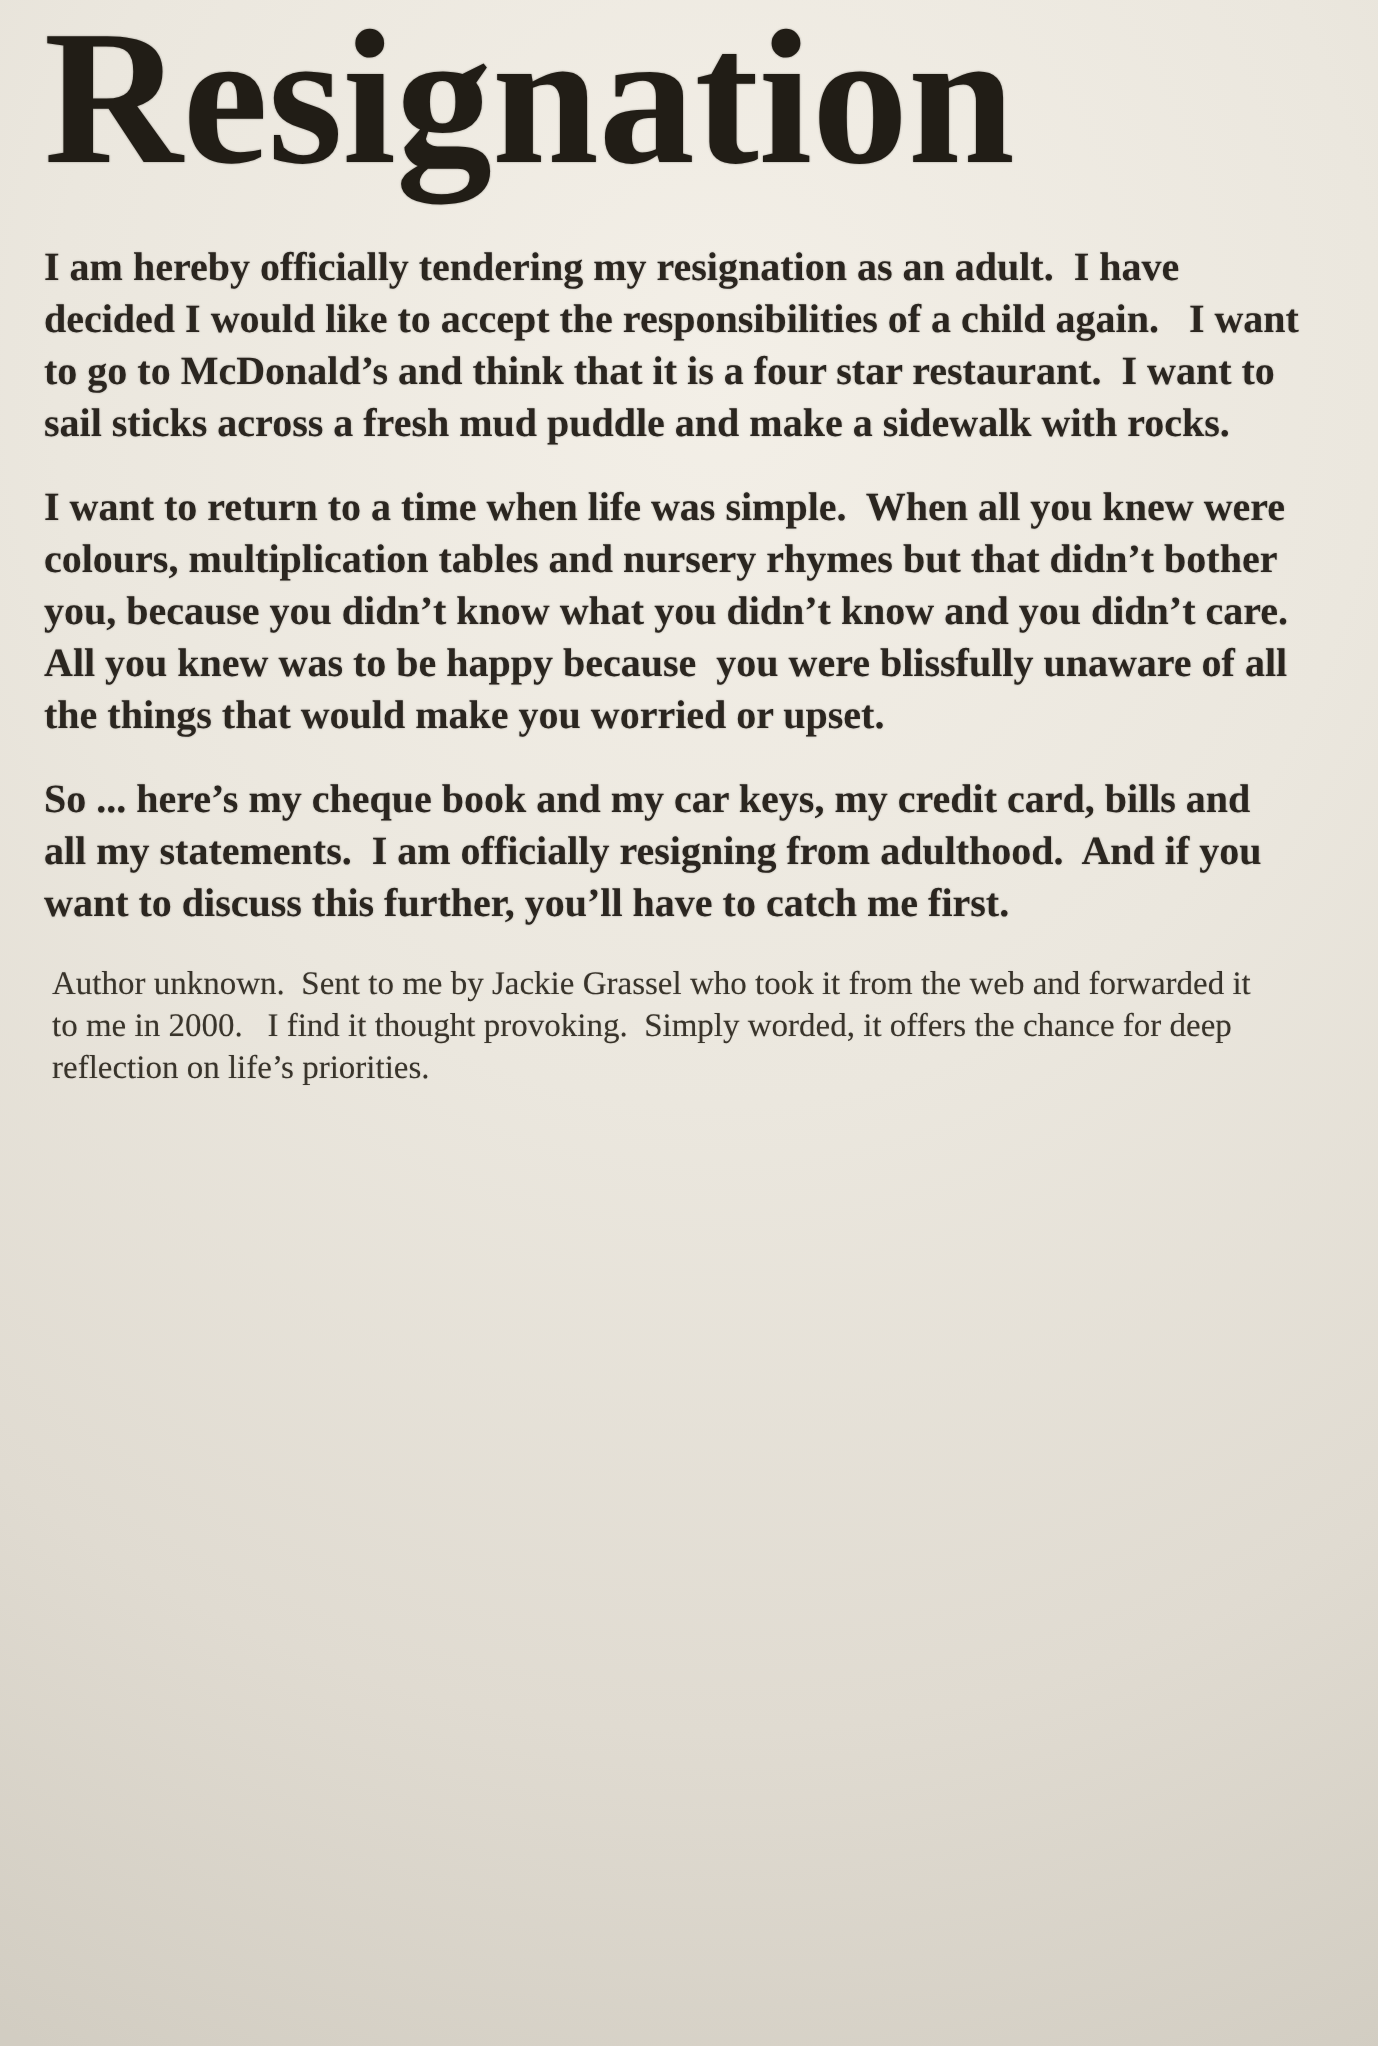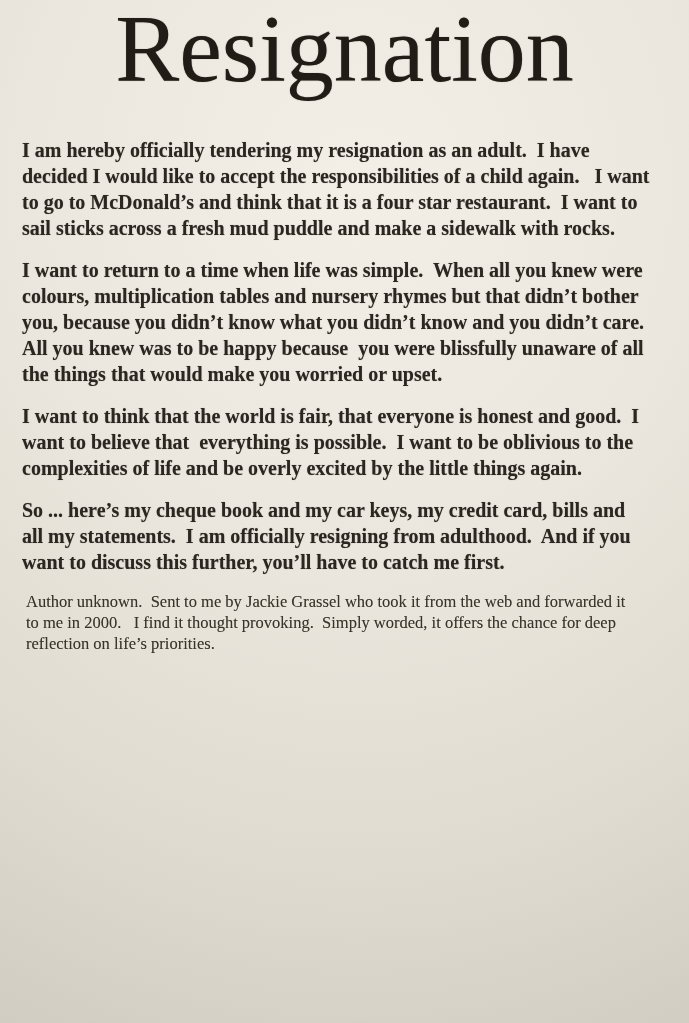--- a/index.html
+++ b/index.html
@@ -17,26 +17,26 @@
     padding: 0 22px 0 22px;
     background:
       radial-gradient(ellipse 120% 90% at 52% 18%,
         rgba(243,239,231,1) 0%,
         rgba(235,231,222,1) 40%,
         rgba(224,219,209,1) 74%,
         rgba(210,205,194,1) 100%);
     font-family: "Liberation Serif", "DejaVu Serif", serif;
   }
   .title {
-    margin: 0 0 40px 0;
+    margin: 0 0 24px 0;
     padding-top: 1px;
     font-size: 96px;
     line-height: 1.0;
-    font-weight: normal;
-    text-align: center;
+    font-weight: bold;
+    text-align: left;
     letter-spacing: 0px;
     color: #211d16;
     text-shadow: 0 0 1px rgba(33,29,22,0.45);
   }
   .para {
     margin: 0 0 16px 0;
     font-size: 20px;
     line-height: 26px;
     font-weight: bold;
     color: #2b2620;
@@ -64,23 +64,20 @@
 to go to McDonald’s and think that it is a four star restaurant.  I want to
 sail sticks across a fresh mud puddle and make a sidewalk with rocks.</p>
 
 
   <p class="para">I want to return to a time when life was simple.  When all you knew were
 colours, multiplication tables and nursery rhymes but that didn’t bother
 you, because you didn’t know what you didn’t know and you didn’t care.
 All you knew was to be happy because  you were blissfully unaware of all
 the things that would make you worried or upset.</p>
 
-  <p class="para">I want to think that the world is fair, that everyone is honest and good.  I
-want to believe that  everything is possible.  I want to be oblivious to the
-complexities of life and be overly excited by the little things again.</p>
 
 
 
 
   <p class="para">So ... here’s my cheque book and my car keys, my credit card, bills and
 all my statements.  I am officially resigning from adulthood.  And if you
 want to discuss this further, you’ll have to catch me first.</p>
 
   <p class="footnote">Author unknown.  Sent to me by Jackie Grassel who took it from the web and forwarded it
 to me in 2000.   I find it thought provoking.  Simply worded, it offers the chance for deep

